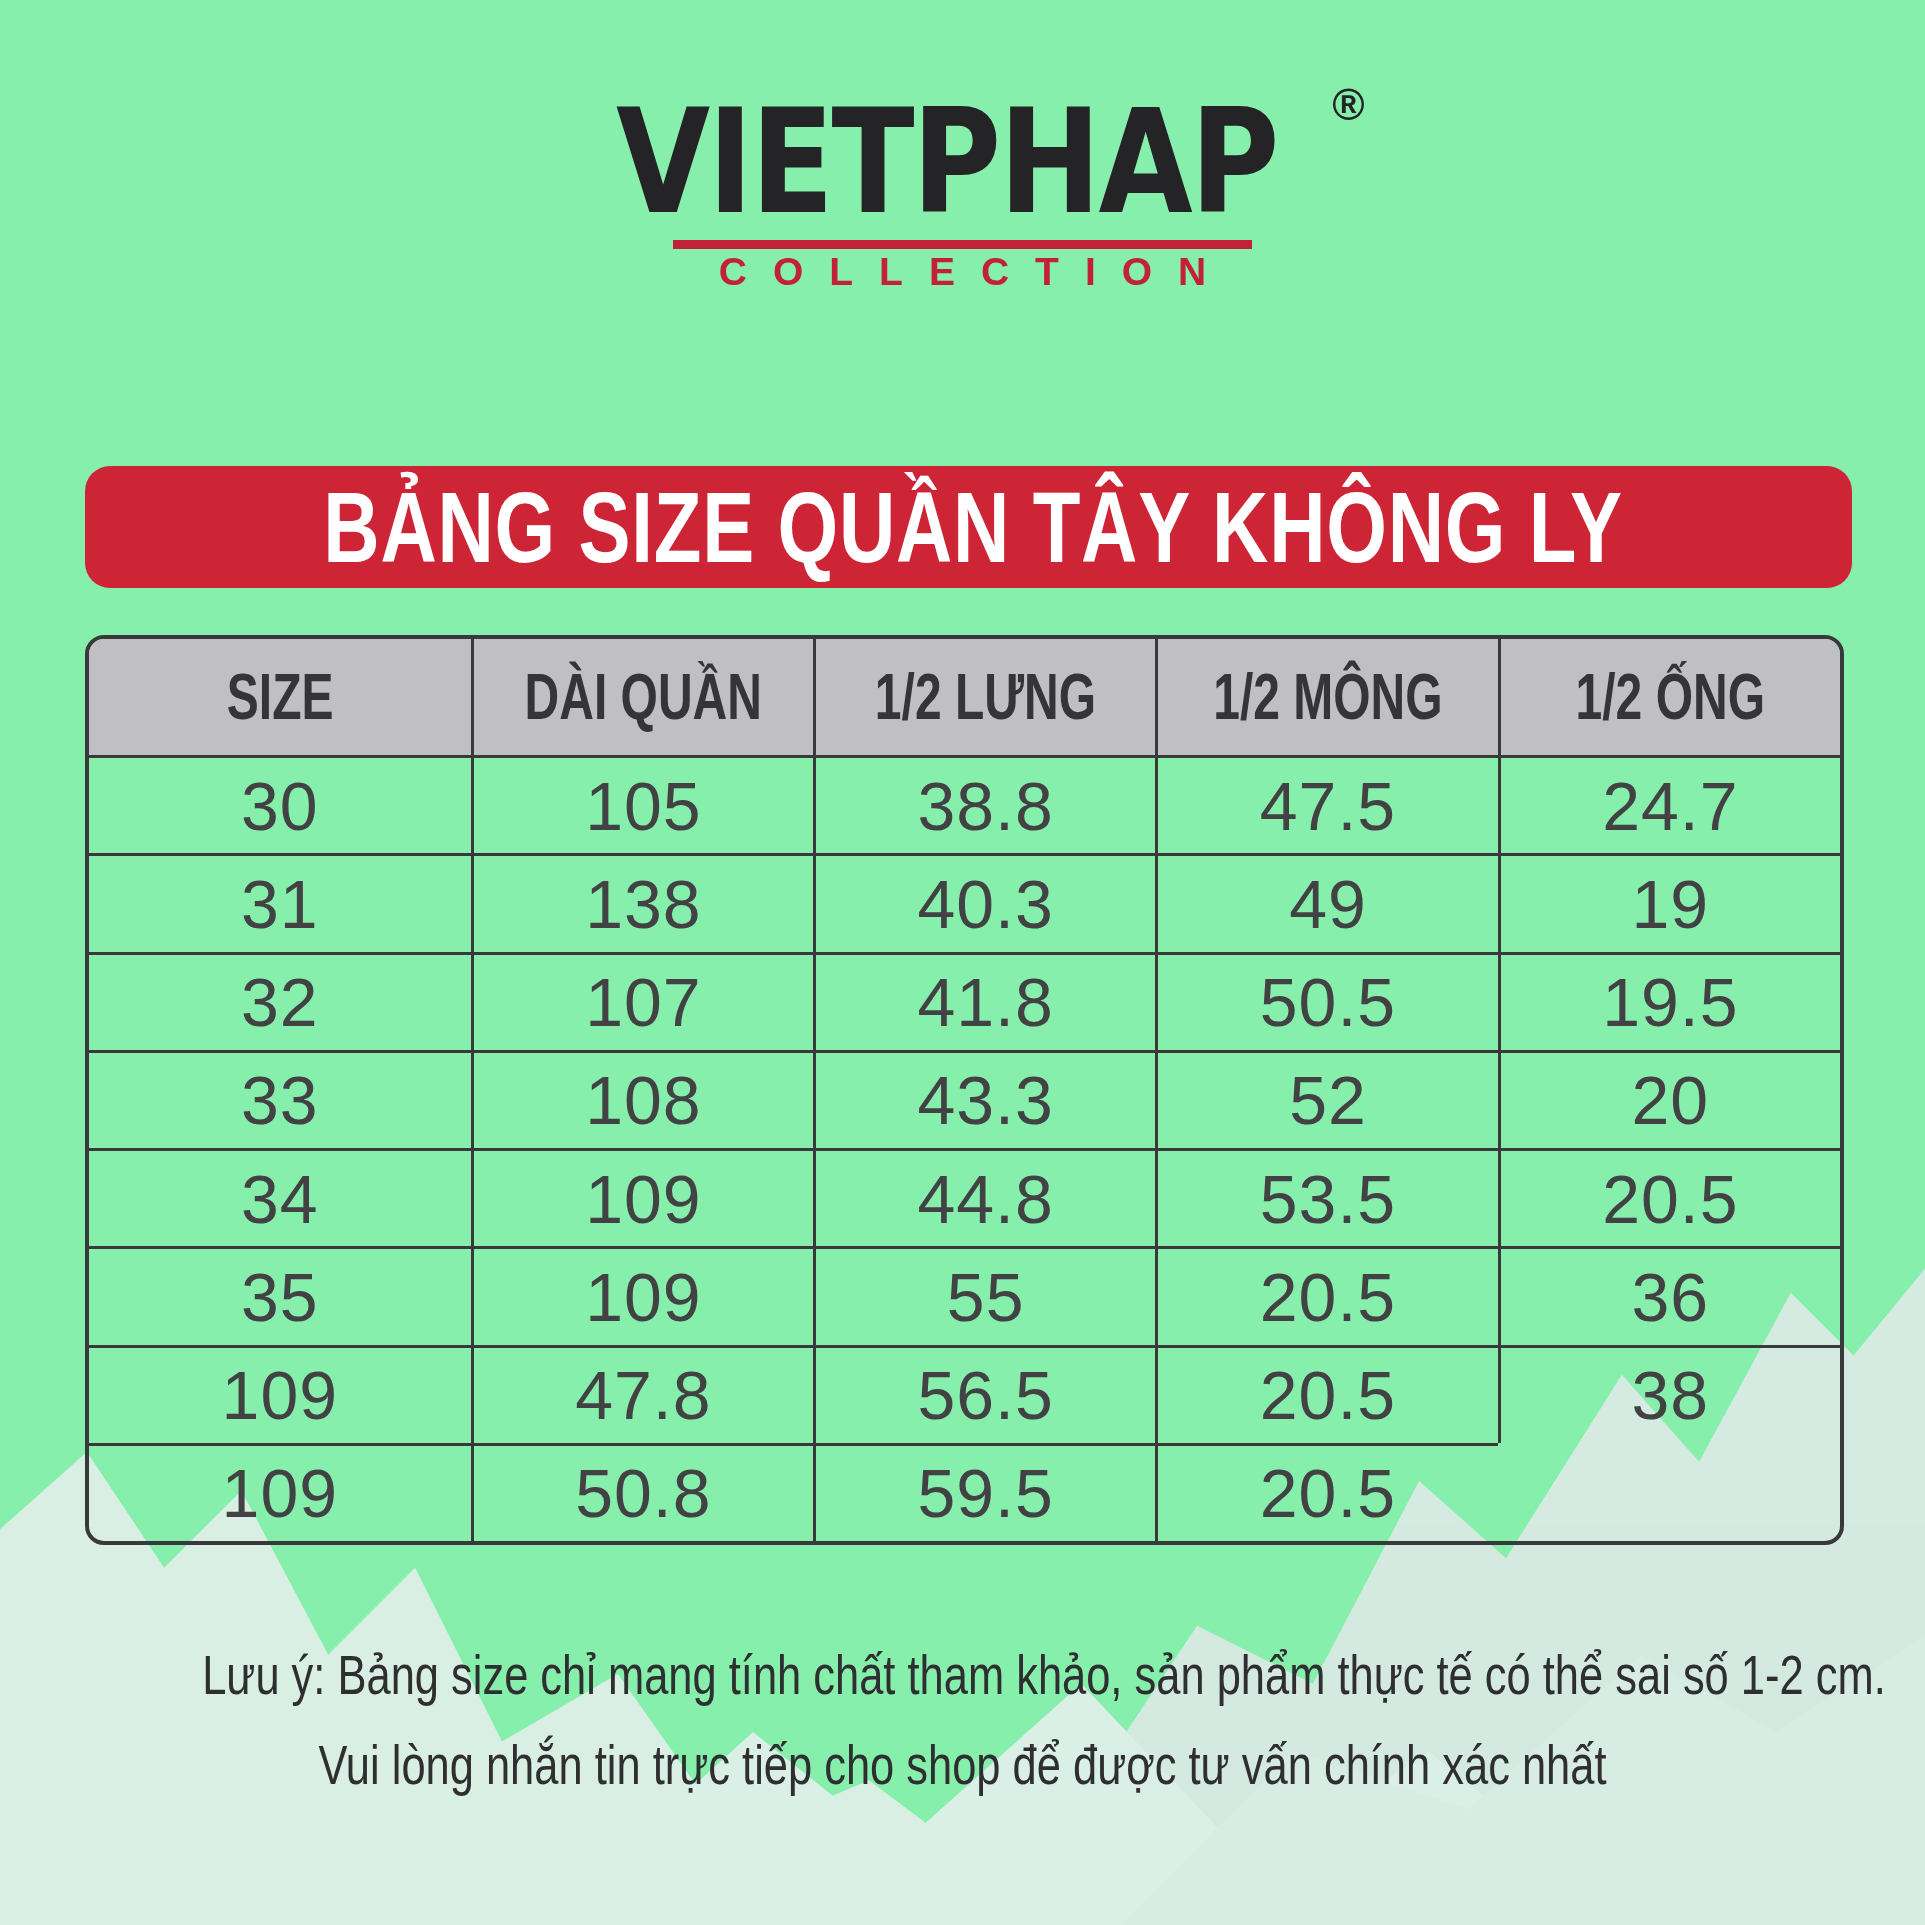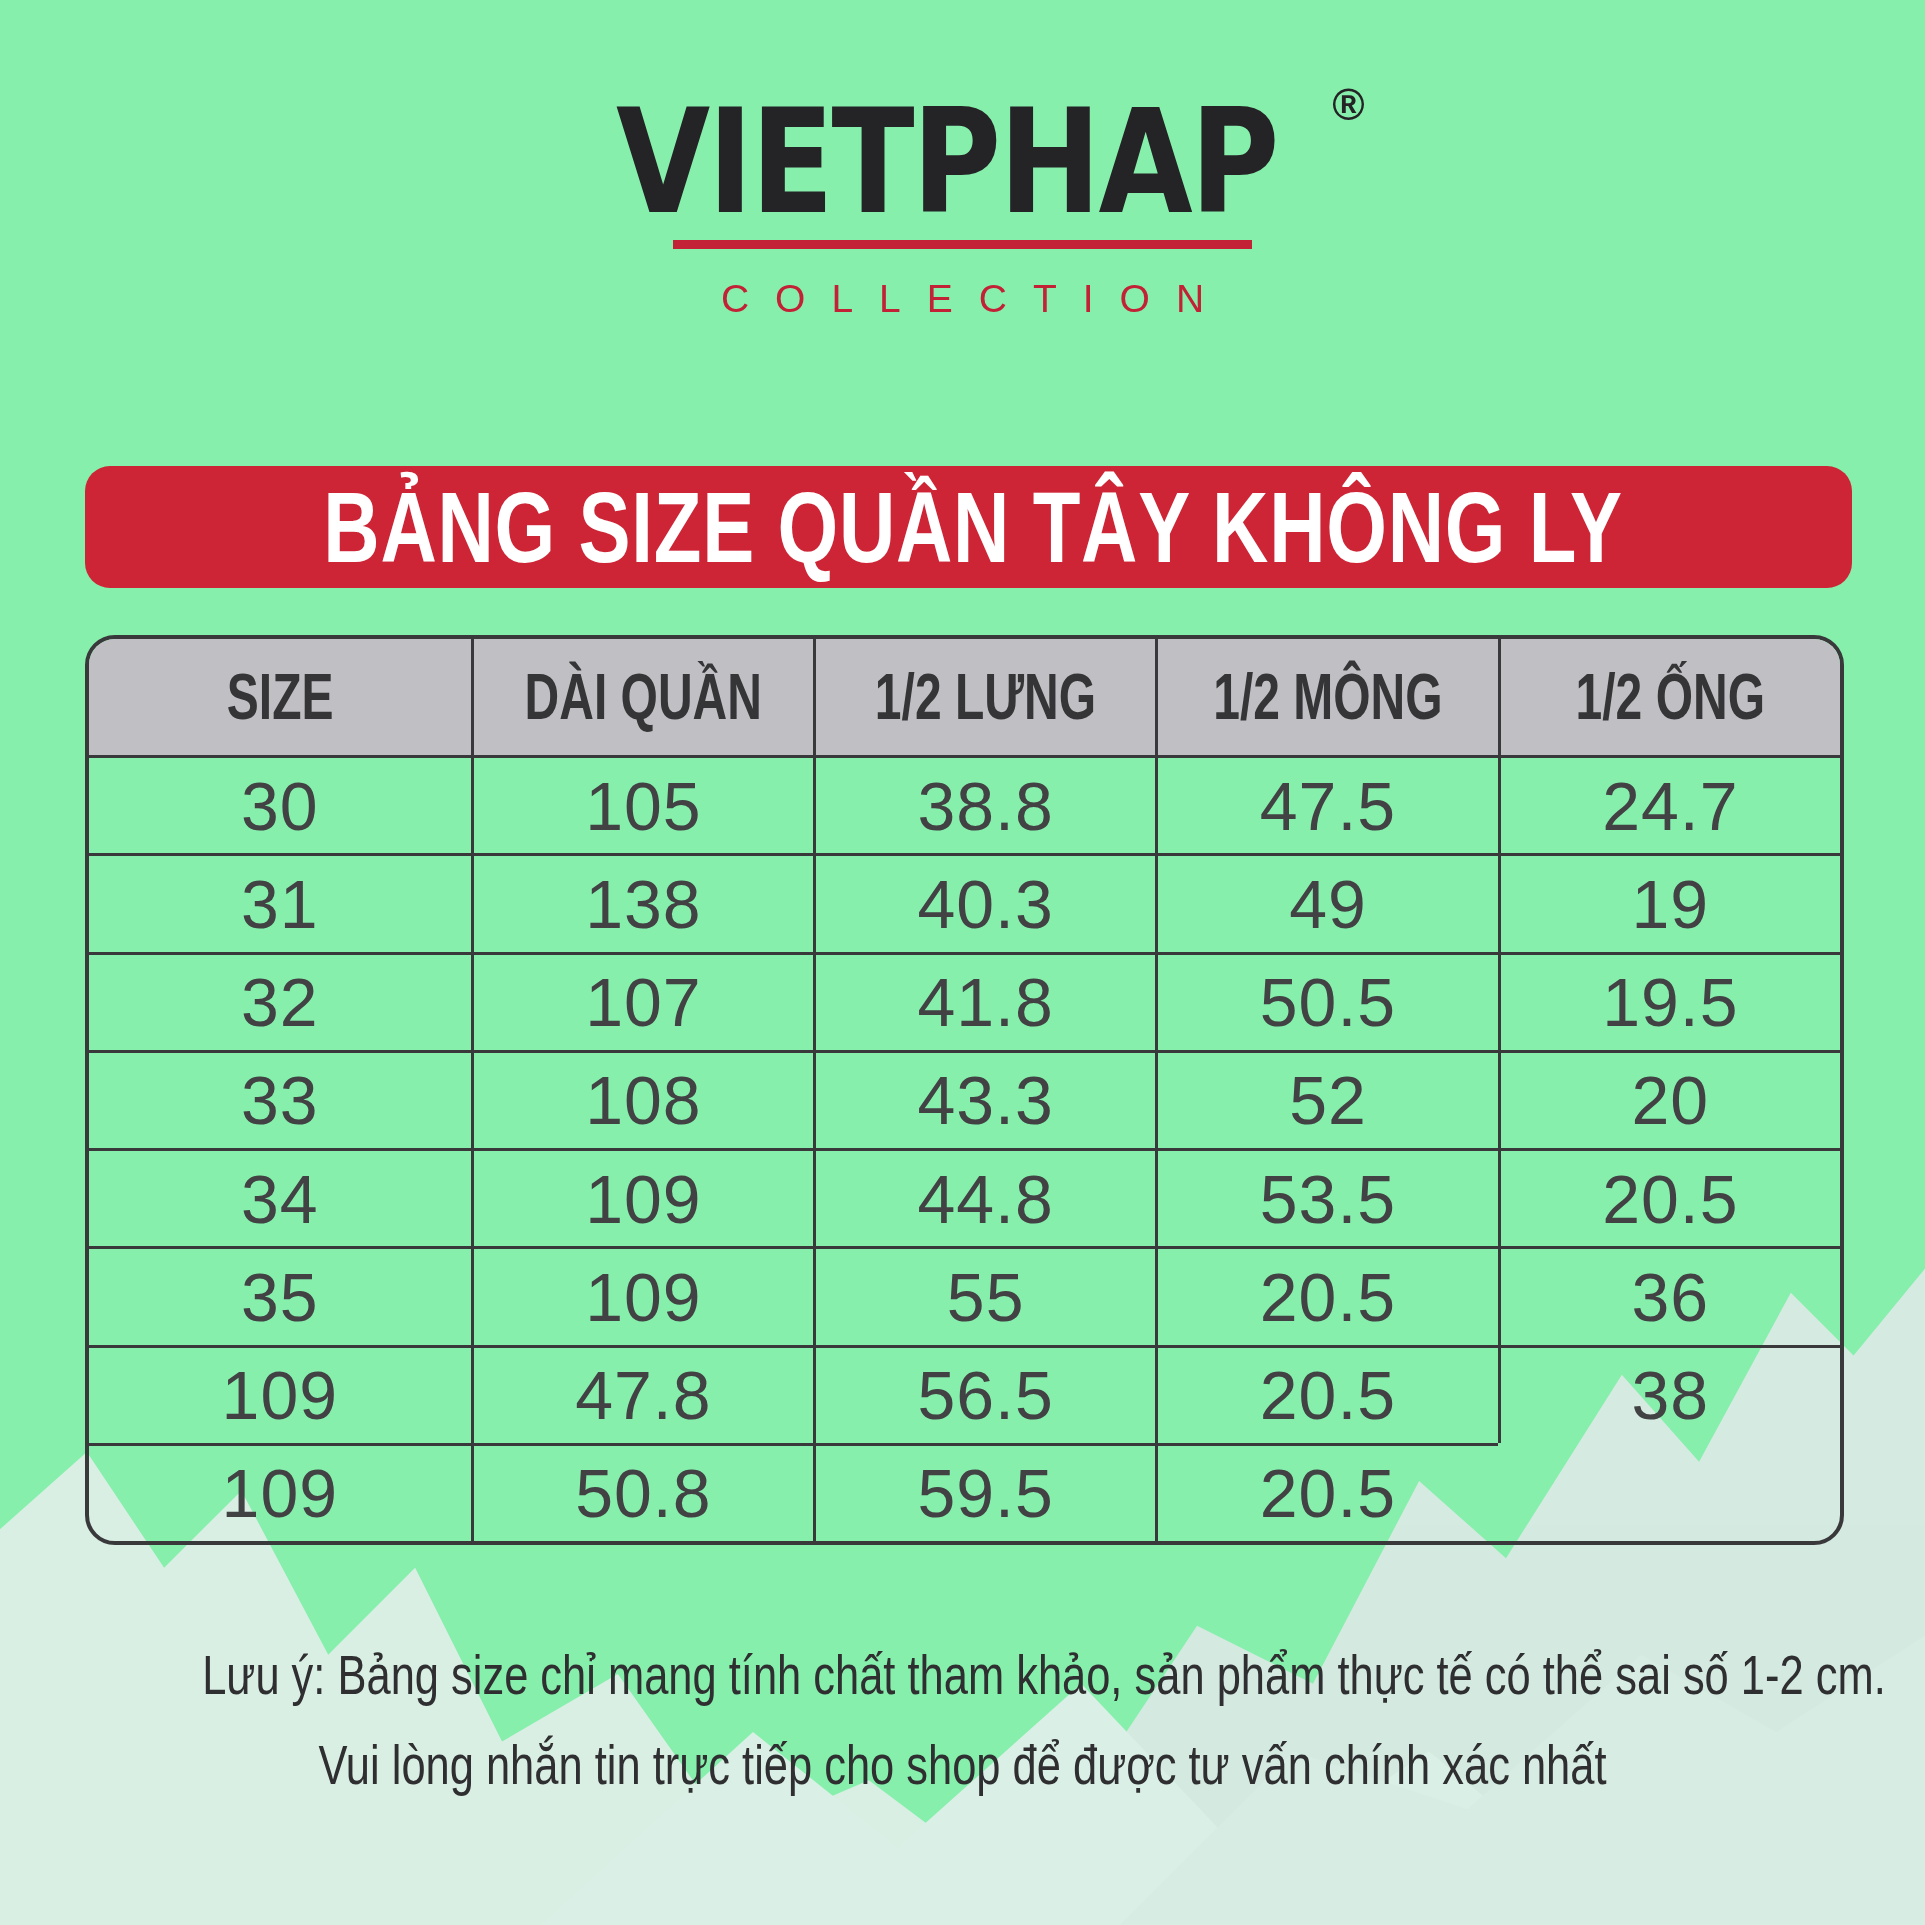--- a/index.html
+++ b/index.html
@@ -42,23 +42,23 @@
     font-weight:bold;
     color:#242426;
     vertical-align:top;
     position:relative;top:-5.8px;left:-7.7px;
   }
   .brand-underline{
     width:579px;height:9.7px;margin:5.8px auto 0 auto;
     background:#c32136;
   }
   .brand-subtitle{
-    margin-top:28px;
+    margin-top:1px;
     font-size:39px;
-    font-weight:normal;
+    font-weight:bold;
     color:#c32136;
     letter-spacing:26px;
     padding-left:26px;
     white-space:nowrap;
   }
   
   .banner{
     position:absolute;left:85px;top:466px;width:1757px;height:122px;
     background:#cd2536;
     border-radius:25px;
@@ -73,21 +73,21 @@
     font-size:100px;
     letter-spacing:1px;
     white-space:nowrap;
     transform:scaleX(0.78);
     transform-origin:center;
   }
   
   .size-table{
     position:absolute;left:85px;top:635px;width:1759px;height:910px;
     border:4.8px solid #39393b;
-    border-radius:30px;
+    border-radius:19px;
     overflow:hidden;
     display:grid;
     grid-template-columns:21.8% 19.55% 19.55% 19.55% 1fr;
     grid-template-rows:116px repeat(8,1fr);
     z-index:2;
     box-sizing:border-box;
     background:transparent;
   }
   .cell{
     display:flex;align-items:center;justify-content:center;

